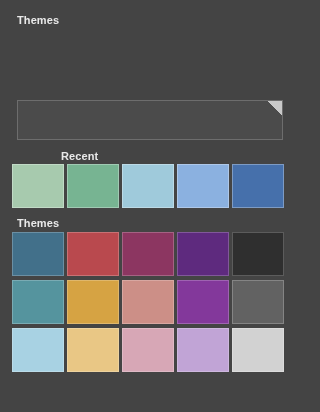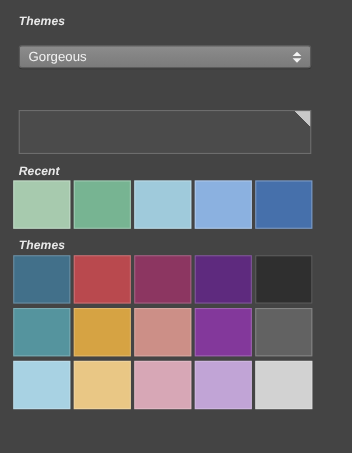--- a/index.html
+++ b/index.html
@@ -23,21 +23,20 @@
   }
   .section-label {
     position: absolute;
     left: 17px;
     color: #e9e9e9;
     font-size: 11px;
     font-weight: bold;
     letter-spacing: 0.1px;
     line-height: 13px;
     user-select: none;
-    font-style: italic;
   }
   
   #themes-label { top: 14px; }
   #theme-select {
     position: absolute;
     left: 17px;
     top: 41px;
     width: 266px;
     height: 21px;
     background: linear-gradient(180deg, #8c8c8c 0%, #838383 50%, #7b7b7b 100%);
@@ -93,21 +92,21 @@
   #selected-dogear {
     position: absolute;
     right: 0;
     top: 0;
     width: 14px;
     height: 14px;
     background: linear-gradient(225deg, #c9c9c9 0%, #c9c9c9 50%, rgba(0,0,0,0) 50.5%);
   }
 
   
-  #recent-label { top: 150px; }
+  #recent-label { top: 150px; margin-left: 44px; }
   #recent-row {
     position: absolute;
     left: 12px;
     top: 164px;
     width: 276px;
     display: flex;
     gap: 3px;
   }
   
   #preset-label { top: 217px; }
@@ -138,27 +137,20 @@
     border: 1px solid rgba(255,255,255,0.22);
   }
 </style>
 </head>
 <body>
 
 <div id="panel" style="background: rgb(68, 68, 68);">
 
   <div class="section-label" id="themes-label">Themes</div>
 
-  <div id="theme-select">
-    <div id="theme-select-value">Gorgeous</div>
-    <div id="theme-select-arrows">
-      <span class="chev up"></span>
-      <span class="chev down"></span>
-    </div>
-  </div>
 
 
   <div id="selected-box" style="background: rgb(75, 75, 75); border-color: rgb(109, 109, 109);">
     <div id="selected-dogear"></div>
   </div>
 
   <div class="section-label" id="recent-label">Recent</div>
 
   <div id="recent-row">
       <div class="swatch recent" style="background: rgb(167, 202, 174);"></div>

